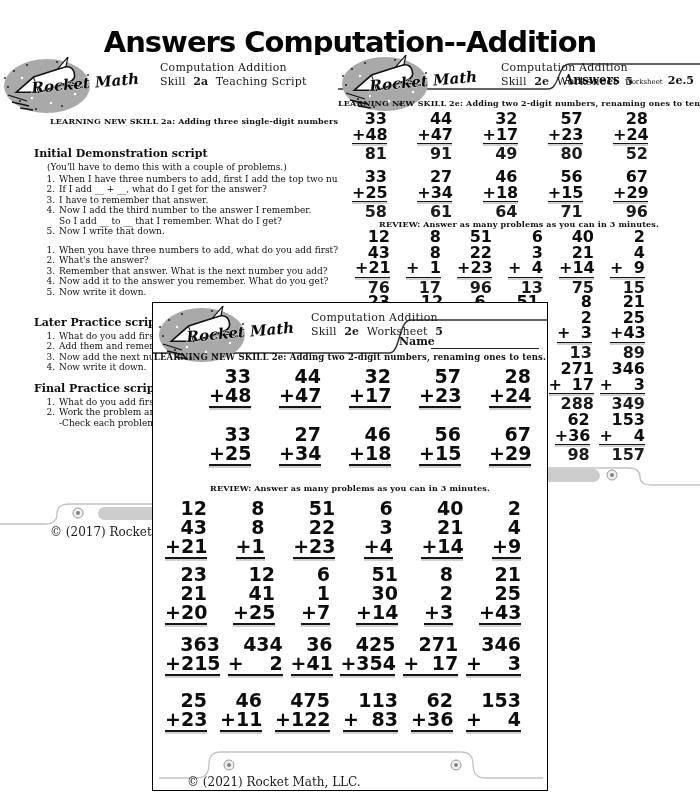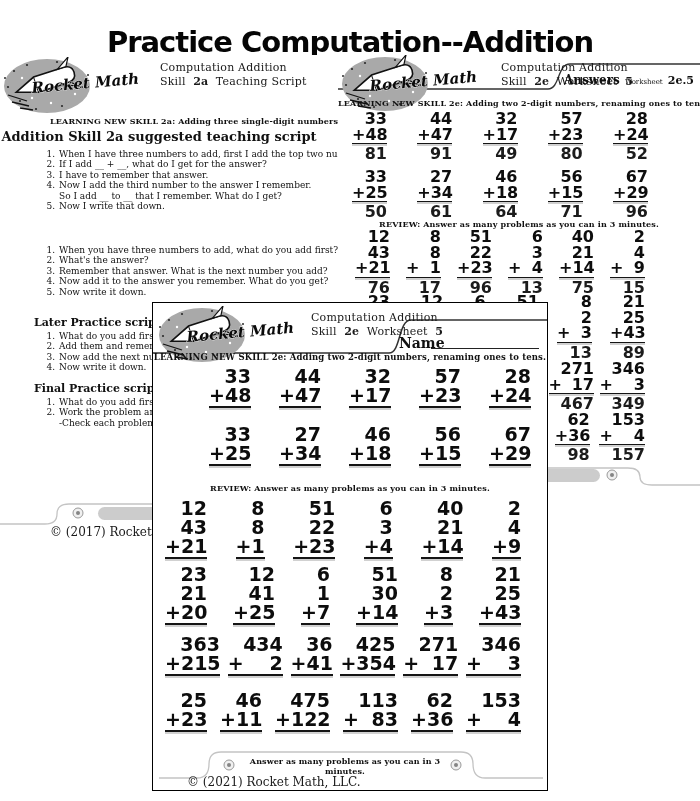--- a/index.html
+++ b/index.html
@@ -55,33 +55,33 @@
   .answers-box{position:absolute;left:226px;top:14px;white-space:nowrap;}
   .answers-box .a-big{font-weight:bold;font-size:12px;}
   .answers-box .a-small{font-size:7px;}
   .answers-box .a-code{font-weight:bold;font-size:11px;}
   #page-ans .learning{top:43px;}
   #page-ans .review{top:164px;}
   
   #page-front{left:152px;top:302px;width:394px;height:487px;border:1.5px solid #000;z-index:10;}
   #page-front .logo-slot{left:4px;top:3px;}
   #page-front .hdr-text{left:158px;top:8px;}
-  .name-label{position:absolute;left:246px;top:32px;font-weight:bold;font-size:14px;}
+  .name-label{position:absolute;left:246px;top:32px;font-weight:bold;font-size:11px;}
   .name-line{position:absolute;left:278px;right:8px;top:32px;height:13px;border-bottom:1.2px solid #222;}
   #page-front .learning{top:49px;font-size:8.5px;}
   #page-front .review{top:180px;}
   .ffoot-text{position:absolute;top:453px;left:92px;width:200px;text-align:center;
               font-weight:bold;font-size:8px;letter-spacing:.1px;}
   #page-front .copyright{left:34px;top:472px;}
   .foot-svg{position:absolute;}
 </style>
 </head>
 <body>
 
-<h1 id="page-title">Practice Computation--Addition</h1>
+<h1 id="page-title">Answers Computation--Addition</h1>
 
 <div class="page" id="page-teach">
   <div class="logo-slot" style="left:2px;top:2px;">
   <svg viewBox="0 0 150 58">
     <ellipse cx="45" cy="29" rx="43" ry="27" fill="#a9a9a9"></ellipse>
     <g fill="#2b2b2b">
       <circle cx="12" cy="14" r="1.1"></circle>
           <circle cx="25" cy="8" r="1.1"></circle>
           <circle cx="70" cy="12" r="1.1"></circle>
       <circle cx="80" cy="30" r="1.1"></circle>
@@ -116,23 +116,24 @@
 </div>
   <div class="hdr-text">
     <div>Computation Addition</div>
     <div>
       <span>Skill</span>&nbsp;
       <span class="skill-code">2a</span>&nbsp;
       <span>Teaching Script</span>
     </div>
   </div>
   <div class="learning">LEARNING NEW SKILL 2a: Adding three single-digit numbers.</div>
-  <div class="script-title">Addition Skill 2a suggested teaching script</div>
   <div id="teach-sections">
       <div class="tsec" style="top: 92px;">
+        <div class="tsec-h">Initial Demonstration script</div>
+        <div class="tsec-intro">(You'll have to demo this with a couple of problems.)</div>
         <ol>
           <li>When I have three numbers to add, first I add the top two numbers.</li>
           <li>If I add __ + __, what do I get for the answer?</li>
           <li>I have to remember that answer.</li>
           <li>Now I add the third number to the answer I remember.<div class="sub">So I add __ to __ that I remember.  What do I get?</div></li>
           <li>Now I write that down.</li>
         </ol>
       </div>
       <div class="tsec" style="top: 188px;">
         <ol>
@@ -274,21 +275,21 @@
         <div class="line sum">52</div>
       </div>
     </div>
     <div class="prow five" style="top: 114px;">
       <div class="prob" style="width: 35px;">
         <div class="line">33</div>
         <div class="line plusline">
           <span>+</span>
           <span>25</span>
         </div>
-        <div class="line sum">50</div>
+        <div class="line sum">58</div>
       </div>
       <div class="prob" style="width: 35px;">
         <div class="line">27</div>
         <div class="line plusline">
           <span>+</span>
           <span>34</span>
         </div>
         <div class="line sum">61</div>
       </div>
       <div class="prob" style="width: 35px;">
@@ -460,21 +461,21 @@
           <span>354</span>
         </div>
         <div class="line sum">&nbsp;</div>
       </div>
       <div class="prob" style="width: 45.5px;">
         <div class="line">271</div>
         <div class="line plusline">
           <span>+</span>
           <span>17</span>
         </div>
-        <div class="line sum">467</div>
+        <div class="line sum">288</div>
       </div>
       <div class="prob" style="width: 45.5px;">
         <div class="line">346</div>
         <div class="line plusline">
           <span>+</span>
           <span>3</span>
         </div>
         <div class="line sum">349</div>
       </div>
     </div>
@@ -584,21 +585,20 @@
   <div class="name-line"></div>
   <div class="learning">LEARNING NEW SKILL 2e: Adding two 2-digit numbers, renaming ones to tens.</div>
   <div class="review">REVIEW: Answer as many problems as you can in 3 minutes.</div>
   <svg class="foot-svg" style="left:0;top:448px;" width="394" height="30">
     <path d="M6 27 H44 Q56 27 56 13 Q56 1 68 1 H308 Q320 1 320 13 Q320 27 332 27 H390" fill="none" stroke="#c4c4c4" stroke-width="1.3"></path>
     <circle cx="76" cy="14" r="5" fill="#f0f0f0" stroke="#999" stroke-width="1"></circle>
       <circle cx="76" cy="14" r="2" fill="#858585"></circle>
     <circle cx="303" cy="14" r="5" fill="#f0f0f0" stroke="#999" stroke-width="1"></circle>
       <circle cx="303" cy="14" r="2" fill="#858585"></circle>
   </svg>
-  <div class="ffoot-text">Answer as many problems as you can in 3 minutes.</div>
   <div class="copyright">© (2021) Rocket Math, LLC.</div>
 <div class="prow five" style="top: 64px;">
       <div class="prob" style="width: 42px;">
         <div class="line">33</div>
         <div class="line plusline">
           <span>+</span>
           <span>48</span>
         </div>
       </div>
       <div class="prob" style="width: 42px;">

